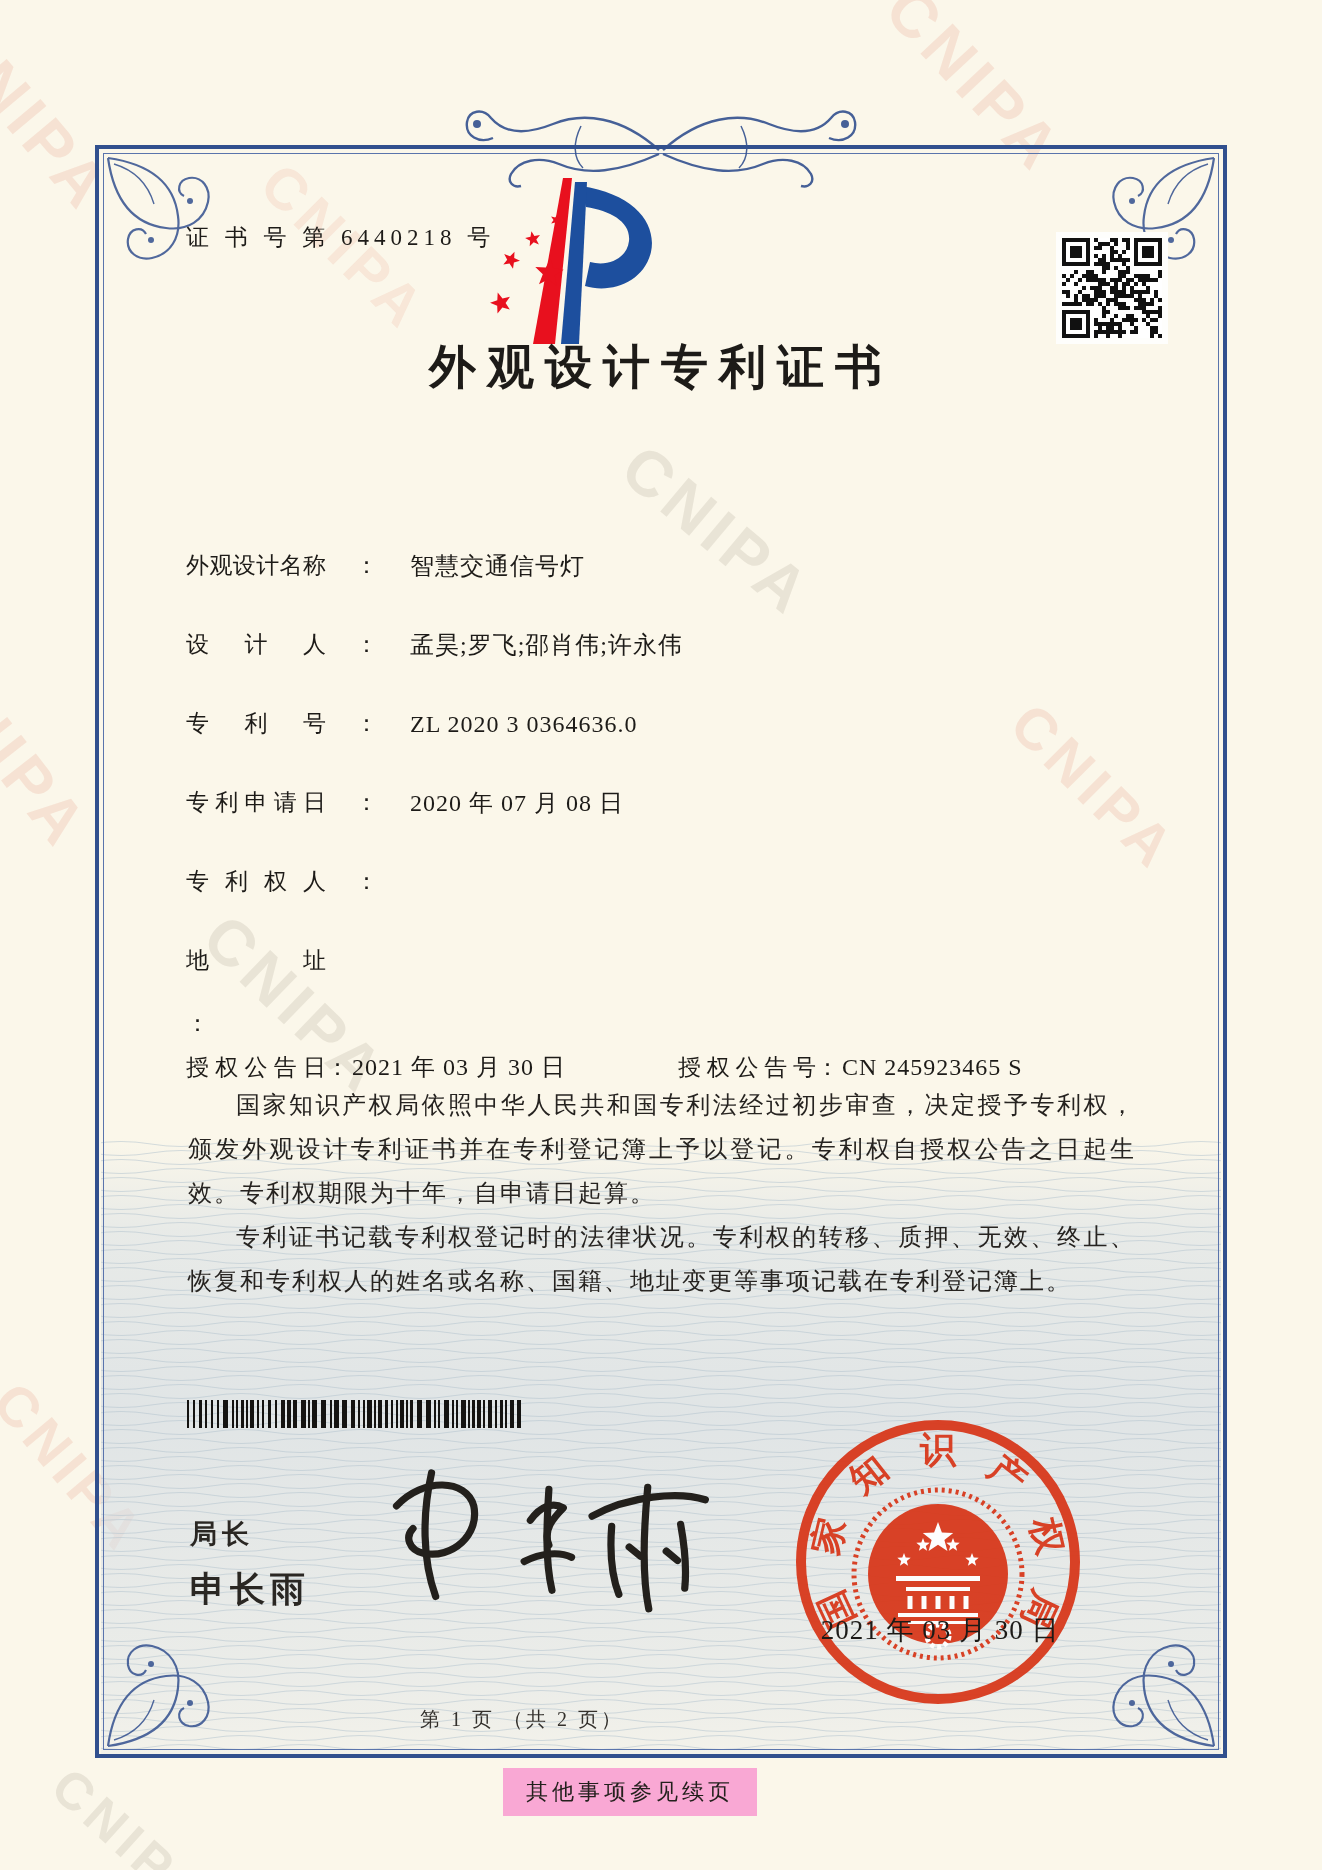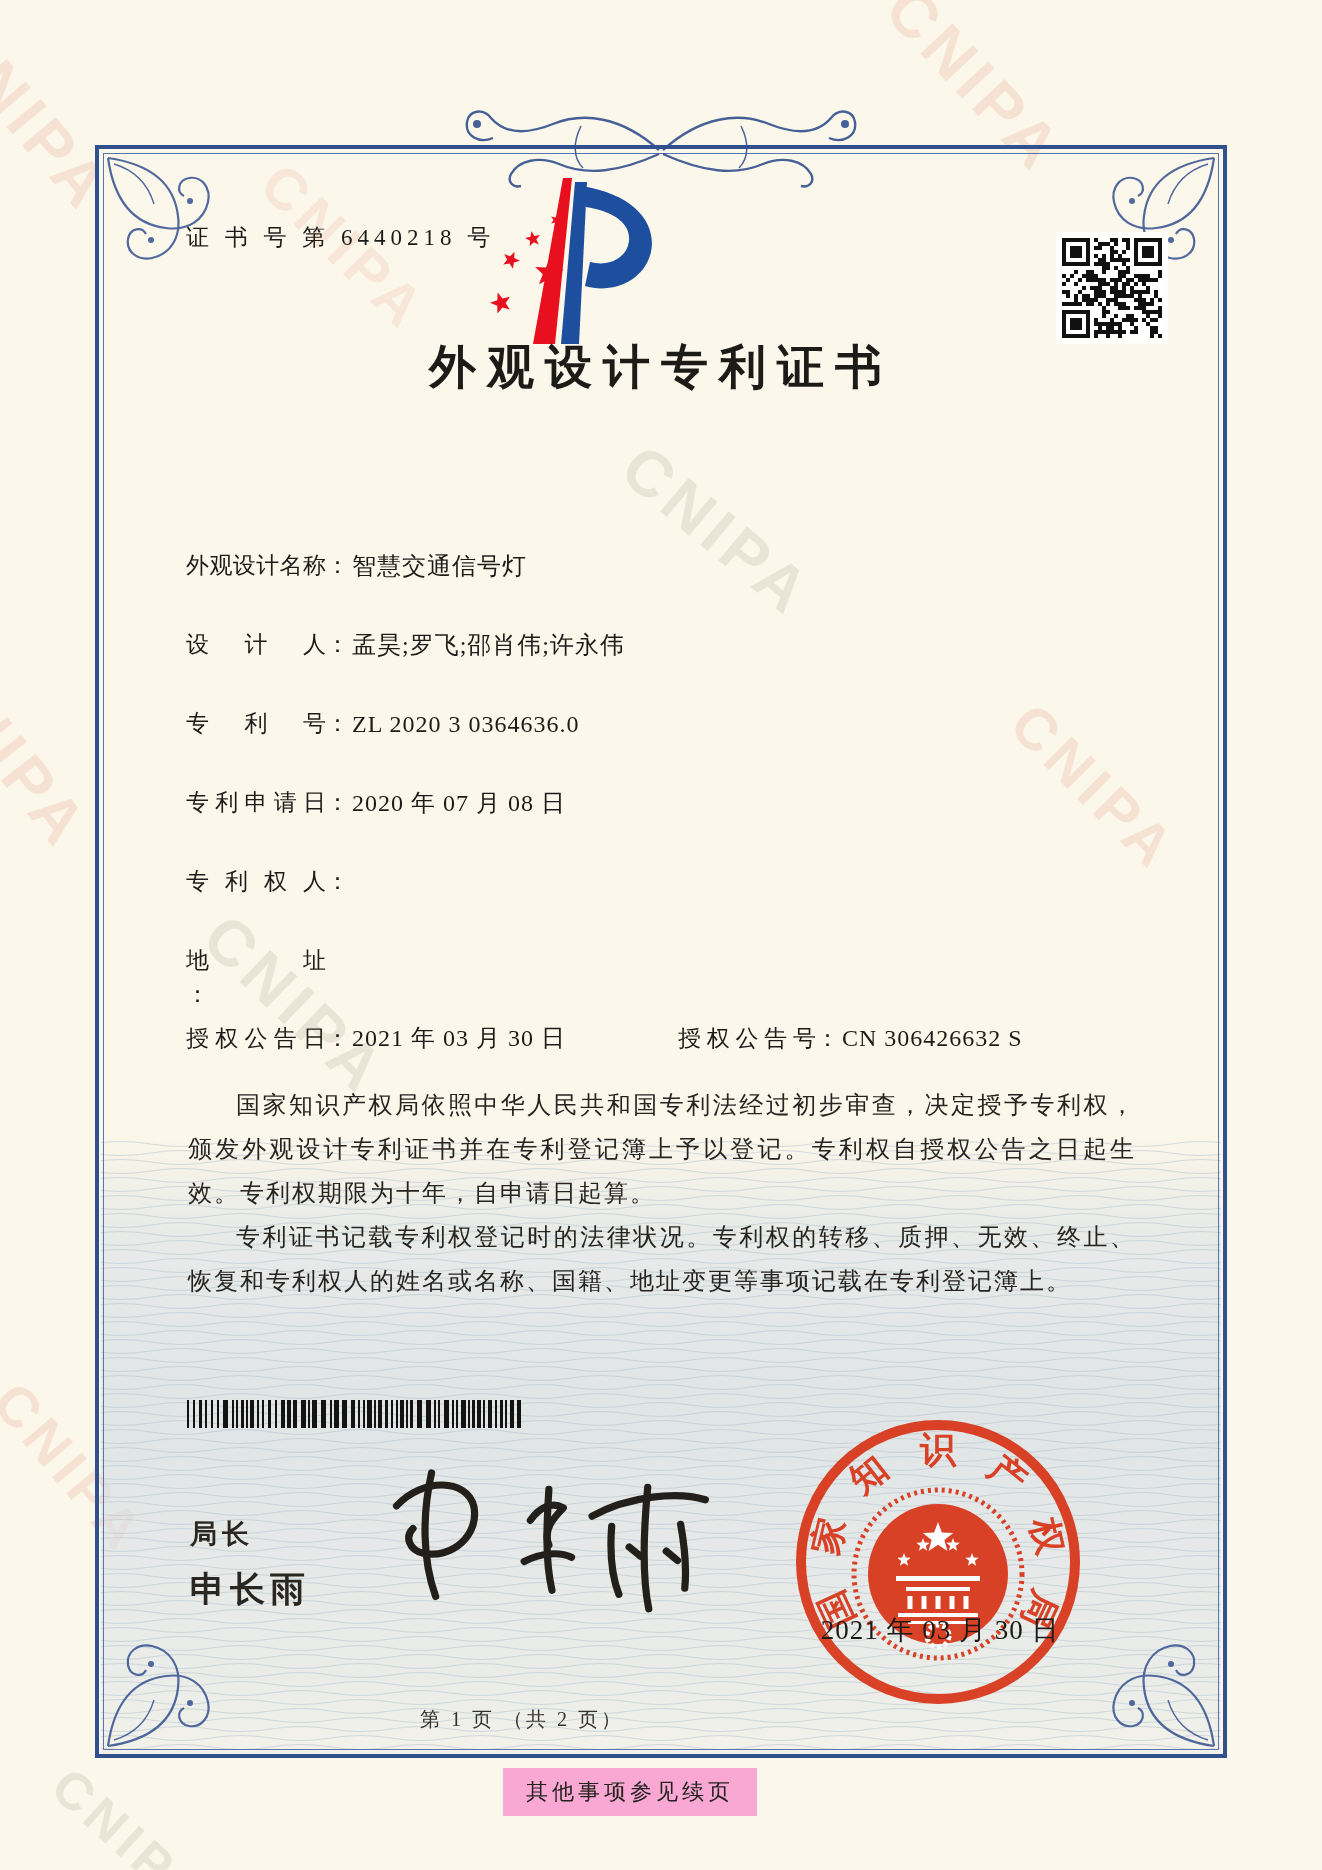--- a/index.html
+++ b/index.html
@@ -30,21 +30,21 @@
   .cert-no{position:absolute;left:186px;top:222px;font-size:23px;letter-spacing:5px;z-index:4;text-align:center;}
   .logo{position:absolute;left:463px;top:176px;width:204px;height:168px;z-index:4;}
   .qr-box{position:absolute;left:1056px;top:232px;width:112px;height:112px;background:#fefefc;z-index:4;
     display:flex;align-items:center;justify-content:center;}
   .title{
     position:absolute;left:95px;right:95px;top:336px;text-align:center;
     font-size:47px;font-weight:bold;letter-spacing:11px;z-index:4;
   }
   
   .fields{position:absolute;left:186px;top:549px;width:954px;z-index:4;font-size:24px;}
-  .frow{display:flex;align-items:flex-start;line-height:34px;margin-bottom:45px;}
+  .frow{display:flex;align-items:flex-start;line-height:34px;margin-bottom:45px;gap:29px;}
   .frow.addr{margin-bottom:10px;flex-direction:column;}
   .flabel{width:140px;font-size:23px;text-align:justify;text-align-last:justify;flex:none;}
   .fcolon{flex:none;width:18px;font-size:23px;}
   .fvalue{margin-left:8px;white-space:pre-line;letter-spacing:1px;line-height:49px;margin-top:-8px;}
   .frow .fvalue{margin-top:0;line-height:34px;}
   .frow.addr .fvalue{line-height:49px;margin-top:-7px;}
   .grant-row{position:relative;height:36px;}
   .grant-left{display:flex;align-items:flex-start;line-height:34px;}
   .grant-right{position:absolute;left:492px;top:0;display:flex;line-height:34px;}
   .grant-right .flabel{width:138px;}
@@ -482,21 +482,21 @@
   </div>
   <div class="grant-row">
     <div class="grant-left">
       <span class="flabel">授权公告日</span>
         <span class="fcolon">：</span>
       <span class="fvalue">2021 年 03 月 30 日</span>
     </div>
     <div class="grant-right">
       <span class="flabel">授权公告号</span>
         <span class="fcolon">：</span>
-      <span class="fvalue">CN 306426632 S</span>
+      <span class="fvalue">CN 245923465 S</span>
     </div>
   </div>
 </div>
 
 <div class="body-text">
   <p>国家知识产权局依照中华人民共和国专利法经过初步审查，决定授予专利权，颁发外观设计专利证书并在专利登记簿上予以登记。专利权自授权公告之日起生效。专利权期限为十年，自申请日起算。</p>
   <p>专利证书记载专利权登记时的法律状况。专利权的转移、质押、无效、终止、恢复和专利权人的姓名或名称、国籍、地址变更等事项记载在专利登记簿上。</p>
 </div>
 
 <svg class="barcode" id="barcode">

